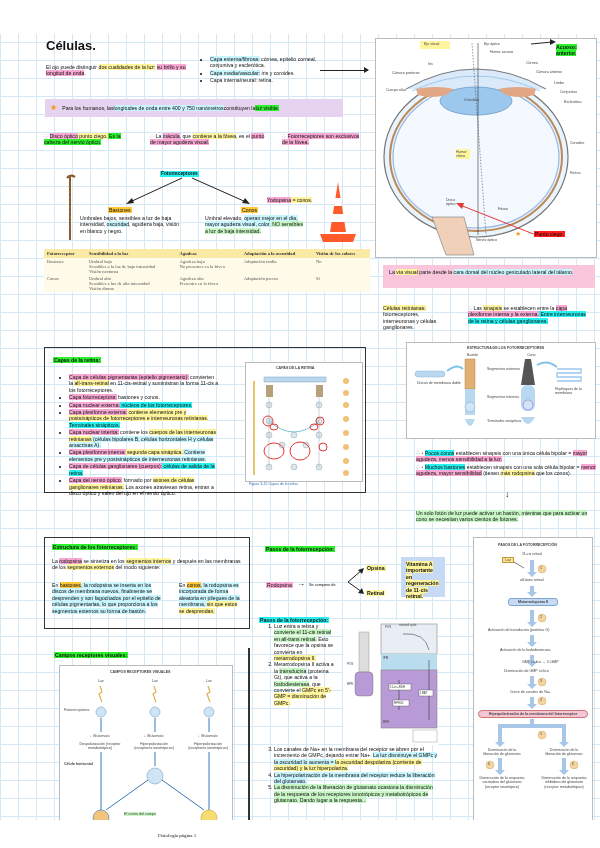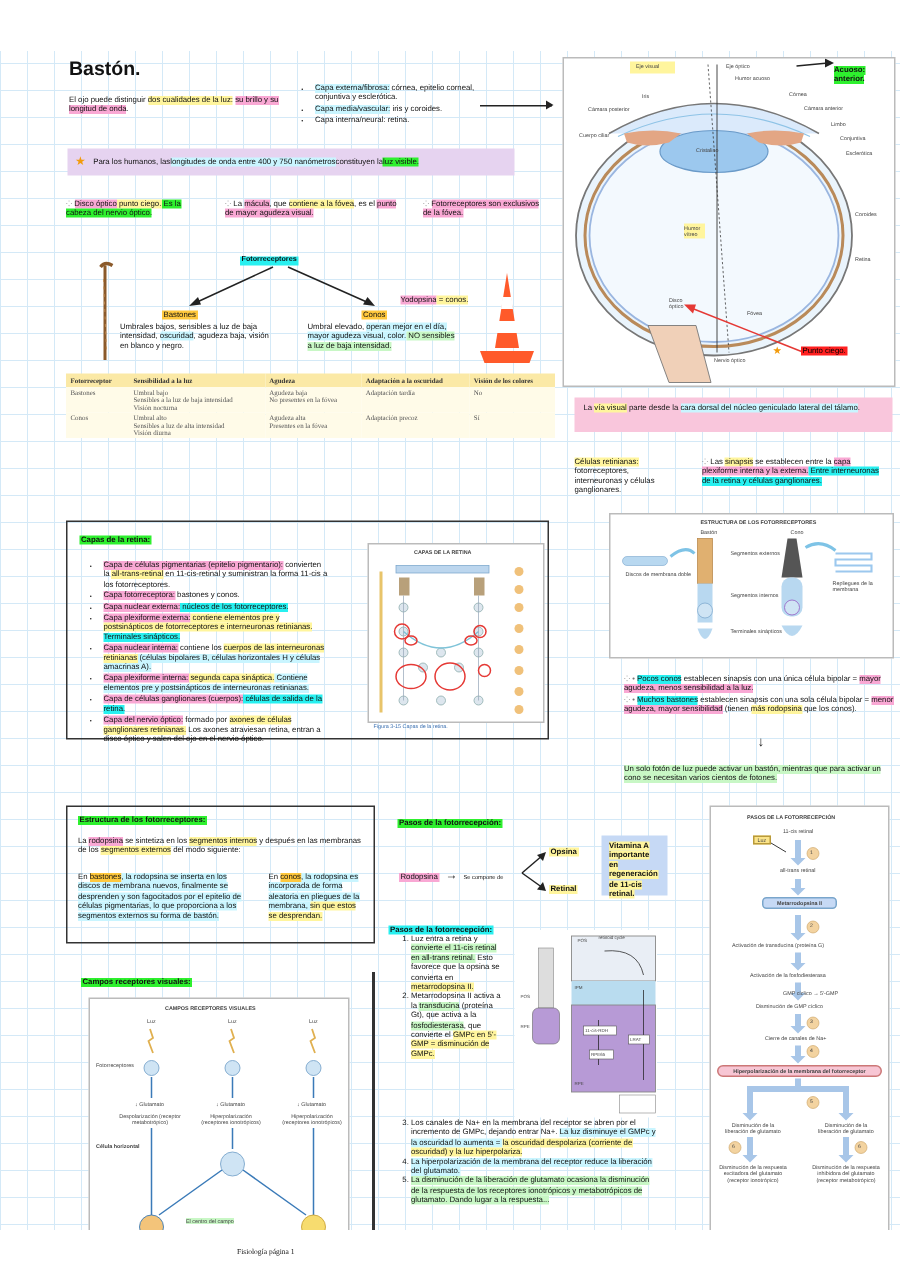--- a/index.html
+++ b/index.html
@@ -39,21 +39,21 @@
   table.ft th{background:#fbe9a6;text-align:left;font-weight:bold;padding:2px 3px;color:#333;}
   table.ft td{padding:1px 3px;vertical-align:top;background:#fffbe8;}
   .footer{font-family:"Liberation Serif",serif;font-size:5px;left:158px;top:833px;}
   .bullet-mark{font-size:5px;color:#777;}
 </style>
 </head>
 <body>
 
 <div class="topband"></div>
 
-<div class="abs title">Bastón.</div>
+<div class="abs title">Células.</div>
 
 <div class="abs t" style="left:46px;top:64px;width:140px;">
   <span>El ojo puede distinguir </span><span class="hy">dos cualidades de la luz:</span> <span class="hp">su brillo y su longitud de onda</span><span>.</span>
 </div>
 
 <div class="abs t" style="left:200px;top:56px;width:130px;">
   <ul class="b">
     <li><span class="hl">Capa externa/fibrosa:</span><span> córnea, epitelio corneal, conjuntiva y esclerótica.</span></li>
     <li><span class="hl">Capa media/vascular:</span><span> iris y coroides.</span></li>
     <li><span>Capa interna/neural: retina.</span></li>

